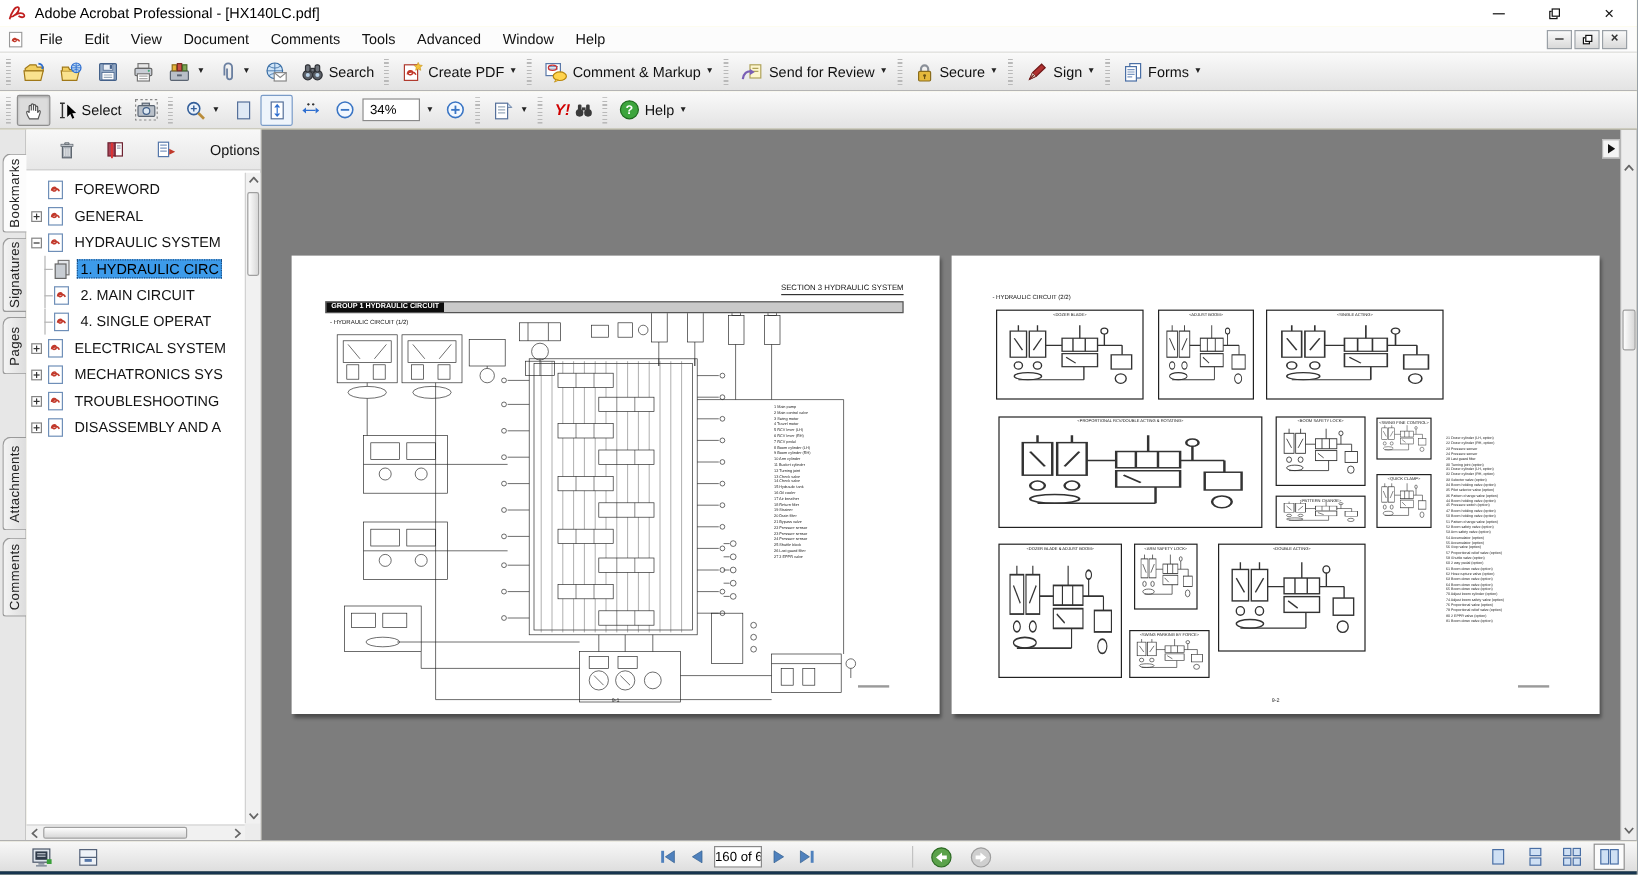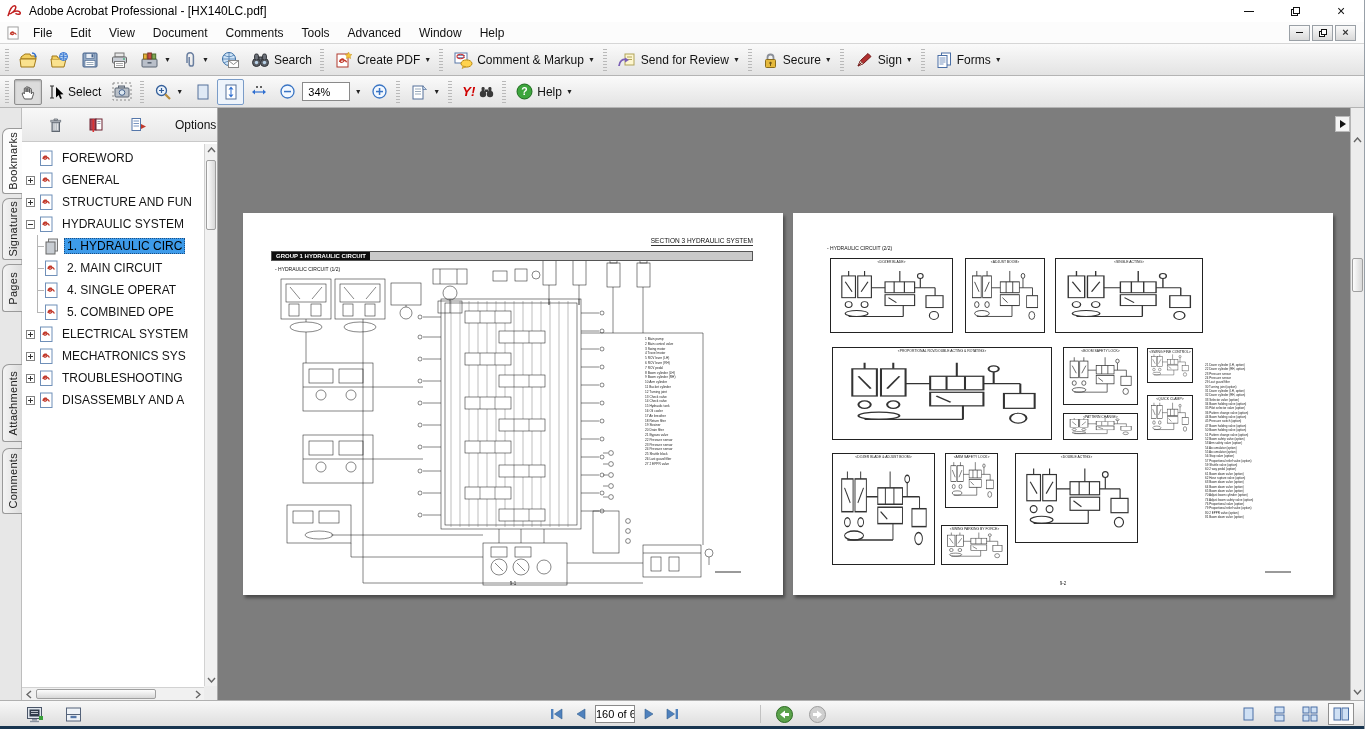--- a/index.html
+++ b/index.html
@@ -573,27 +573,20 @@
             <span class="blabel">FOREWORD</span>
           </div>
         <div class="row">
             <span class="exp plus"></span>
             <svg class="bicon">
               <use href="#pdfpage"></use>
             </svg>
             <span class="blabel">GENERAL</span>
           </div>
         <div class="row">
-            <span class="exp plus"></span>
-            <svg class="bicon">
-              <use href="#pdfpage"></use>
-            </svg>
-            <span class="blabel">STRUCTURE AND FUN</span>
-          </div>
-        <div class="row">
             <span class="exp minus"></span>
             <svg class="bicon">
               <use href="#pdfpage"></use>
             </svg>
             <span class="blabel">HYDRAULIC SYSTEM</span>
           </div>
         <div class="row child selected">
             <span class="conn"></span>
             <svg class="bicon">
               <use href="#graypages"></use>
@@ -606,27 +599,20 @@
               <use href="#pdfpage"></use>
             </svg>
             <span class="blabel">2. MAIN CIRCUIT</span>
           </div>
         <div class="row child">
             <span class="conn"></span>
             <svg class="bicon">
               <use href="#pdfpage"></use>
             </svg>
             <span class="blabel">4. SINGLE OPERAT</span>
-          </div>
-        <div class="row child last">
-            <span class="conn"></span>
-            <svg class="bicon">
-              <use href="#pdfpage"></use>
-            </svg>
-            <span class="blabel">5. COMBINED OPE</span>
           </div>
         <div class="row">
             <span class="exp plus"></span>
             <svg class="bicon">
               <use href="#pdfpage"></use>
             </svg>
             <span class="blabel">ELECTRICAL SYSTEM</span>
           </div>
         <div class="row">
             <span class="exp plus"></span>

